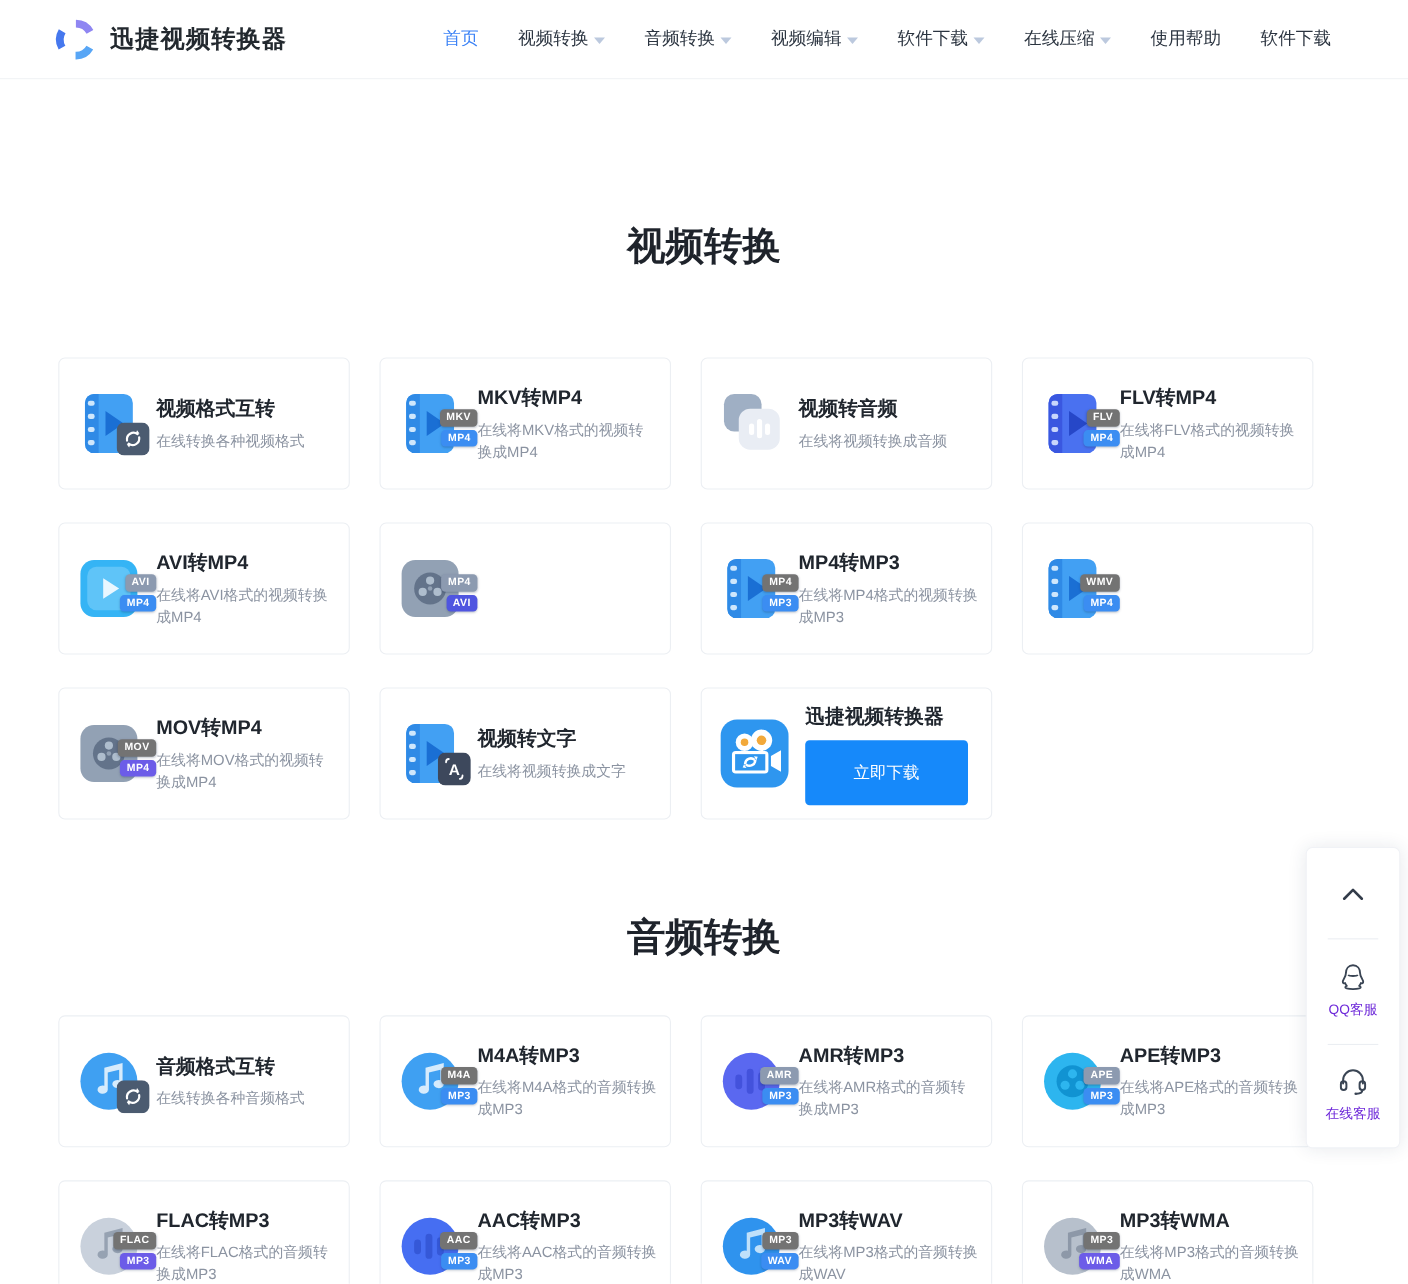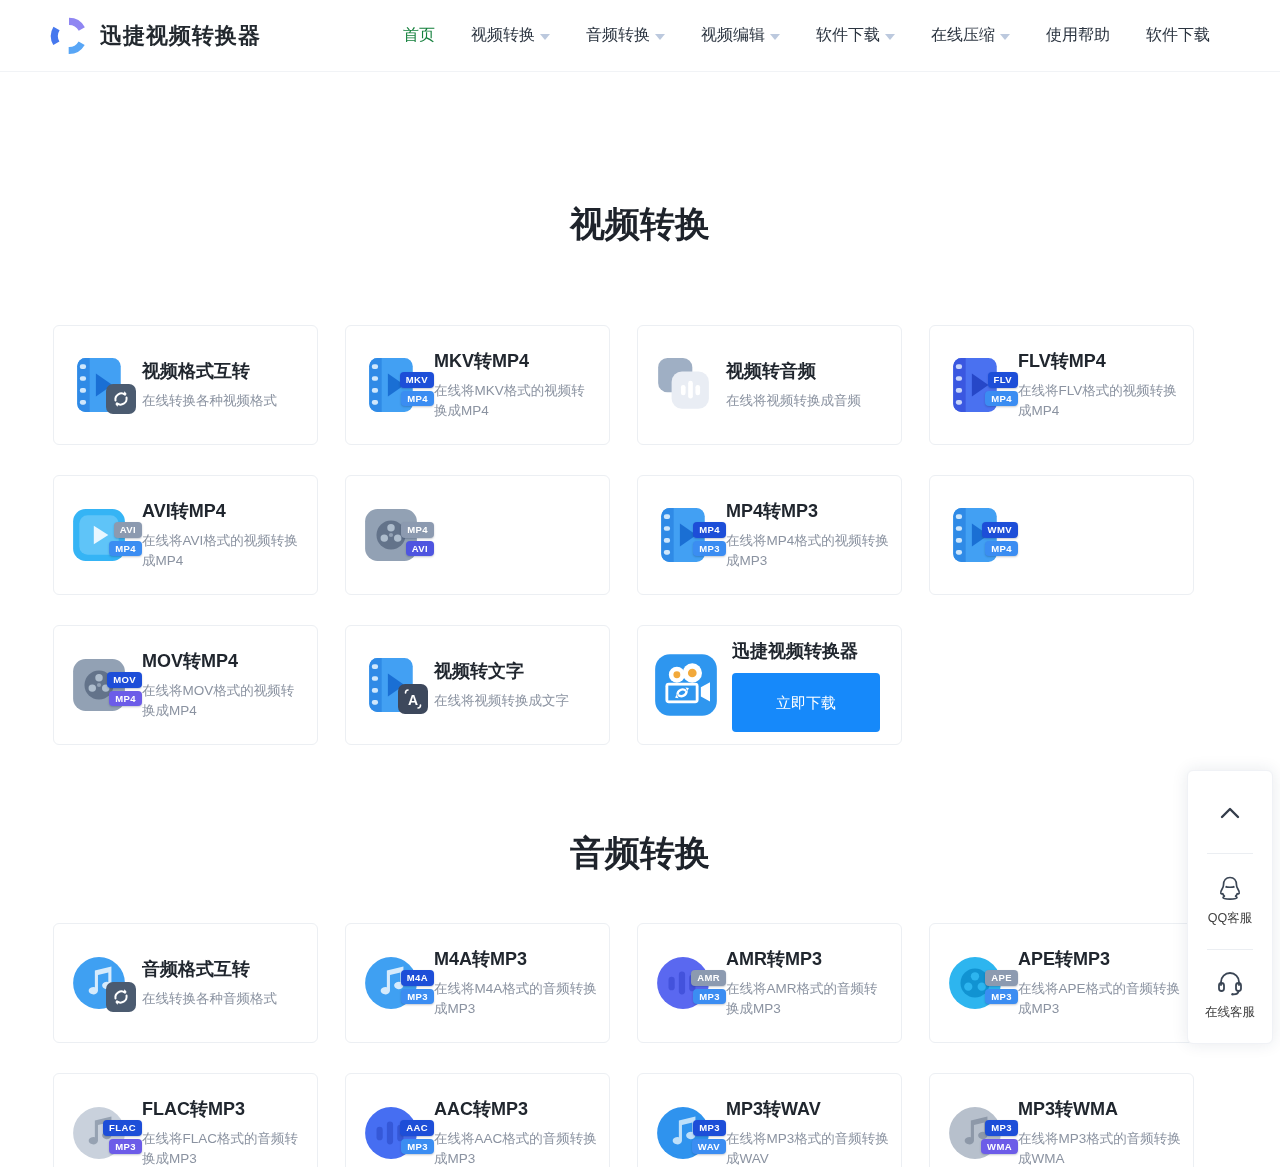--- a/index.html
+++ b/index.html
@@ -9,21 +9,21 @@
   button { background:none; border:none; cursor:pointer; font-family:inherit; }
 
   
   .topbar { height:72px; background:#fff; border-bottom:1px solid #f1f3f6;
     display:flex; align-items:center; justify-content:space-between; padding:0 70px 0 48px; }
   .brand { display:flex; align-items:center; gap:10px; }
   .brand-logo { width:42px; height:42px; display:block; }
   .brand-name { font-size:22px; font-weight:bold; color:#23292f; letter-spacing:1px; }
   .main-nav { display:flex; align-items:center; gap:36px; }
   .nav-item { display:flex; align-items:center; gap:5px; font-size:16px; color:#2b3440; }
-  .nav-item.active { color:#15803d; }
+  .nav-item.active { color:#3b82f6; }
   .caret { width:0; height:0; border-left:5px solid transparent; border-right:5px solid transparent;
     border-top:6px solid #bcc9de; margin-top:2px; }
 
   
   .section-video { padding-top:126px; }
   .section-audio { padding-top:82px; }
   .section-title { text-align:center; font-size:35px; line-height:52px; font-weight:bold; color:#1e232b; }
   .grid { display:grid; grid-template-columns:repeat(4,265px); column-gap:27px; row-gap:30px;
     margin-left:53px; }
   .section-video .grid { margin-top:75px; }
@@ -34,42 +34,42 @@
   .card-icon { position:relative; width:58px; height:58px; flex:0 0 58px; margin-right:14px; }
   .card-icon > svg { width:100%; height:100%; display:block; }
   .card-body { display:flex; flex-direction:column; min-width:0; }
   .card-title { font-size:18px; font-weight:bold; color:#20262e; }
   .card-desc { font-size:13.5px; color:#8b93a1; line-height:1.45; margin-top:8px; }
 
   .fmt-badges { position:absolute; right:-14px; top:16px; display:flex; flex-direction:column;
     align-items:flex-end; gap:3px; }
   .badge { color:#fff; font-size:9.5px; font-weight:bold; line-height:1;
     padding:3px 6px; border-radius:4px; letter-spacing:.4px; box-shadow:0 1px 2px rgba(20,40,70,.25); }
-  .b-dark   { background:#1d4ed8; }
+  .b-dark   { background:#737373; }
   .b-blue   { background:#3b8df2; }
   .b-indigo { background:#4f55e0; }
   .b-purple { background:#6c5ce8; }
   .b-gray   { background:#8c9ab0; }
   .special-badge { position:absolute; right:-8px; bottom:0; width:30px; height:30px; }
   .special-badge svg { width:100%; height:100%; display:block; }
 
   
   .dl-card .card-icon { width:64px; height:64px; flex:0 0 64px; }
   .dl-btn { display:inline-block; margin-top:10px; background:#1689fa; color:#fff;
     font-size:15px; line-height:1; padding:22px 44px; border-radius:4px; }
 
   
   .float-panel { position:absolute; top:770px; right:7px; width:86px;
     background:#fff; border:1px solid #f0f2f6; border-radius:6px;
     box-shadow:0 0 16px rgba(30,50,80,.10);
     display:flex; flex-direction:column; align-items:center; padding:28px 0 22px; }
   .fp-btn { display:flex; flex-direction:column; align-items:center; gap:6px; }
   .fp-top { margin-bottom:24px; }
   .fp-icon svg, .fp-top svg { width:30px; height:30px; display:block; }
-  .fp-label { font-size:12.5px; color:#404040; }
+  .fp-label { font-size:12.5px; color:#6d28d9; }
   .fp-divider { width:46px; height:1px; background:#ebeef2; }
   .fp-mid { margin:20px 0 22px; }
   .fp-bot { margin-top:18px; }
 </style>
 </head>
 <body>
 
 <header class="topbar">
   <a class="brand">
     <span>

